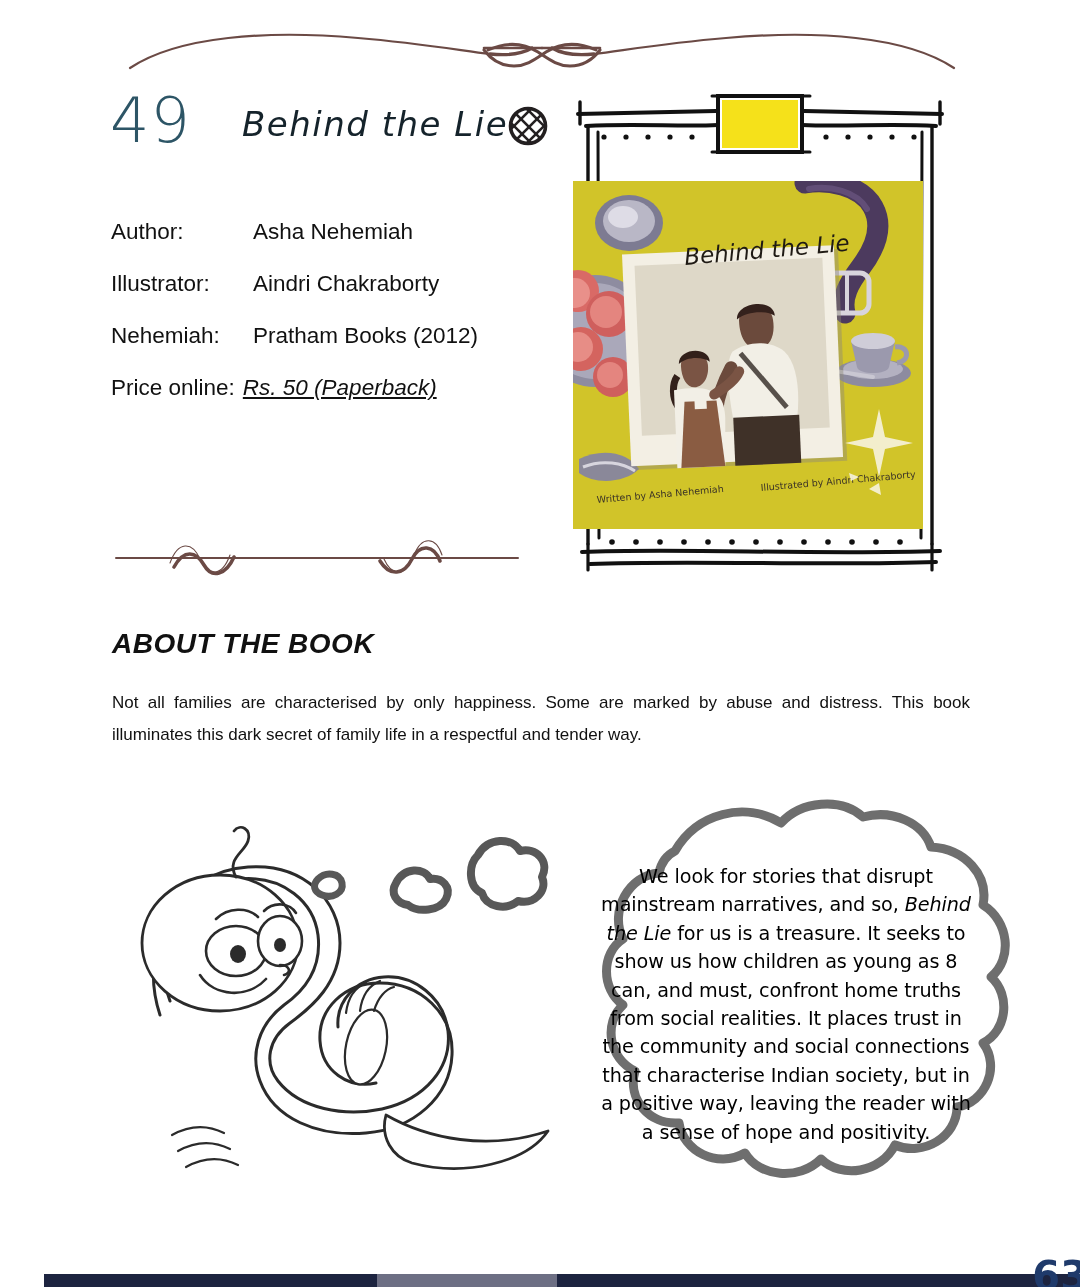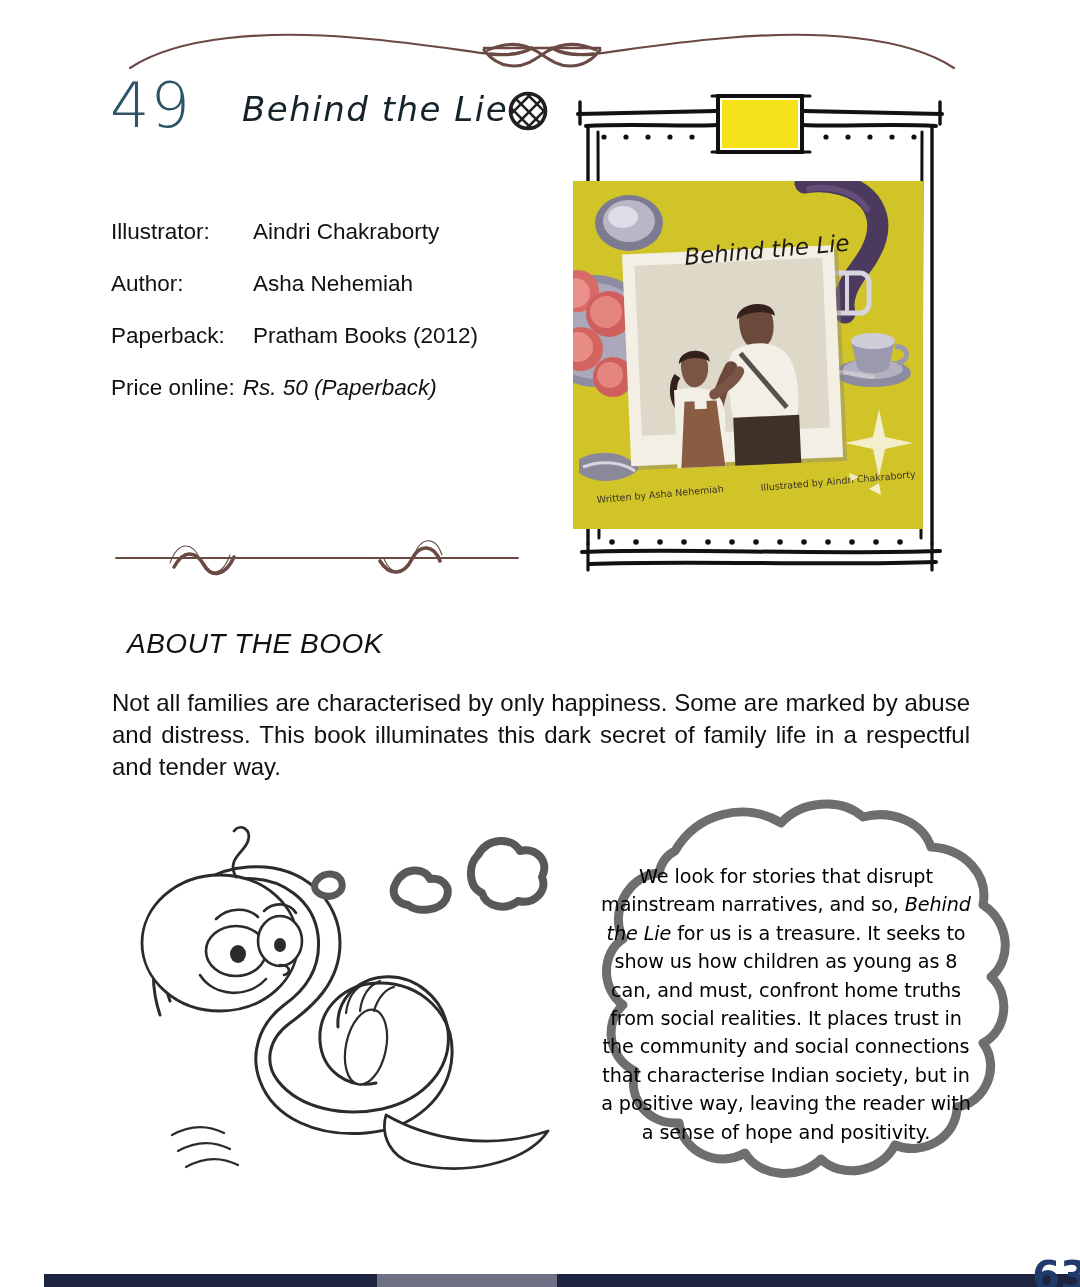--- a/index.html
+++ b/index.html
@@ -22,21 +22,21 @@
     left: 118px;
     top: 12px;
     width: 848px;
     height: 72px;
   }
 
   
   .header-row {
     position: absolute;
     left: 110px;
-    top: 77px;
+    top: 92px;
     width: 470px;
     height: 72px;
   }
   .chapter-number {
     position: absolute;
     left: 0;
     top: -2px;
     font-size: 62px;
     line-height: 62px;
     font-weight: 300;
@@ -90,20 +90,21 @@
   }
   .meta-row.price {
     margin-bottom: 0;
   }
   .meta-row.price .meta-label {
     width: auto;
     margin-right: 8px;
   }
   .meta-row.price .meta-value {
     font-style: italic;
+    text-decoration: underline;
   }
 
   
   .small-divider {
     position: absolute;
     left: 112px;
     top: 533px;
     width: 410px;
     height: 46px;
   }
@@ -129,37 +130,37 @@
     top: 89px;
     width: 350px;
     height: 348px;
     background: #d4c72a;
     overflow: hidden;
   }
 
   
   .about-heading {
     position: absolute;
-    left: 127px;
+    left: 112px;
     top: 627px;
     font-size: 28px;
     line-height: 34px;
     font-style: italic;
-    font-weight: 400;
+    font-weight: 700;
     letter-spacing: 0.5px;
     color: #111111;
     font-family: "Liberation Sans", sans-serif;
     text-align: right;
   }
   .about-body {
     position: absolute;
     left: 112px;
     top: 687px;
     width: 858px;
-    font-size: 24px;
+    font-size: 17px;
     line-height: 32px;
     color: #111111;
     text-align: justify;
   }
 
   
   .worm-art {
     position: absolute;
     left: 108px;
     top: 815px;
@@ -265,29 +266,29 @@
         <line x1="42" y1="0" x2="2" y2="40"></line>
         <line x1="46" y1="10" x2="8" y2="48"></line>
         <line x1="48" y1="22" x2="20" y2="50"></line>
       </g>
     </svg>
   </div>
 </div>
 
 <div class="meta-block">
   <div class="meta-row">
+    <span class="meta-label">Author:</span>
+    <span class="meta-value">Asha Nehemiah</span>
+  </div>
+  <div class="meta-row">
     <span class="meta-label">Illustrator:</span>
     <span class="meta-value">Aindri Chakraborty</span>
   </div>
   <div class="meta-row">
-    <span class="meta-label">Author:</span>
-    <span class="meta-value">Asha Nehemiah</span>
-  </div>
-  <div class="meta-row">
-    <span class="meta-label">Paperback:</span>
+    <span class="meta-label">Nehemiah:</span>
     <span class="meta-value">Pratham Books (2012)</span>
   </div>
   <div class="meta-row price">
     <span class="meta-label">Price online:</span>
     <span class="meta-value">Rs. 50 (Paperback)</span>
   </div>
 </div>
 
 <div class="small-divider">
   <svg viewBox="0 0 410 46" width="410" height="46">

